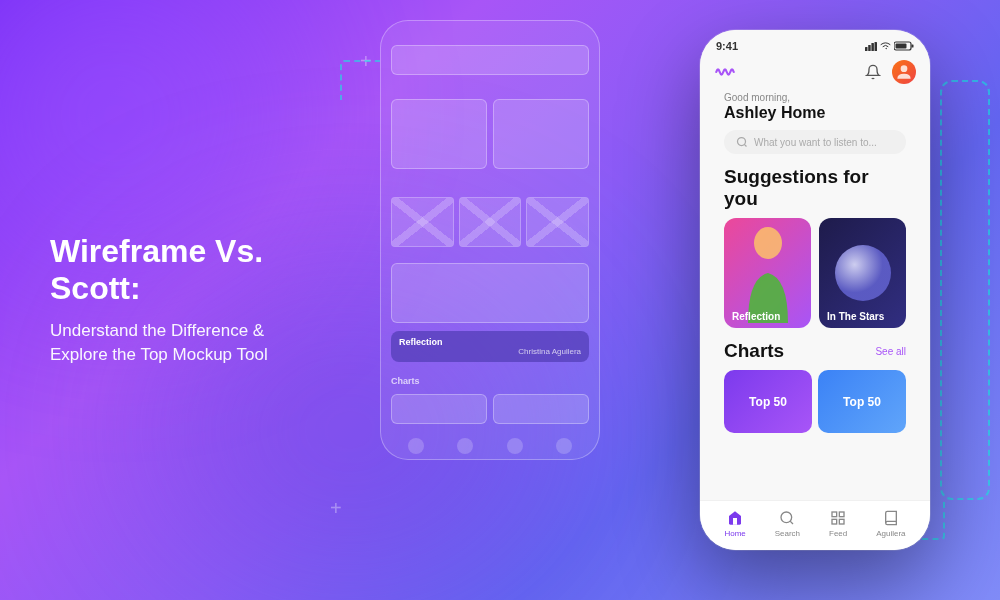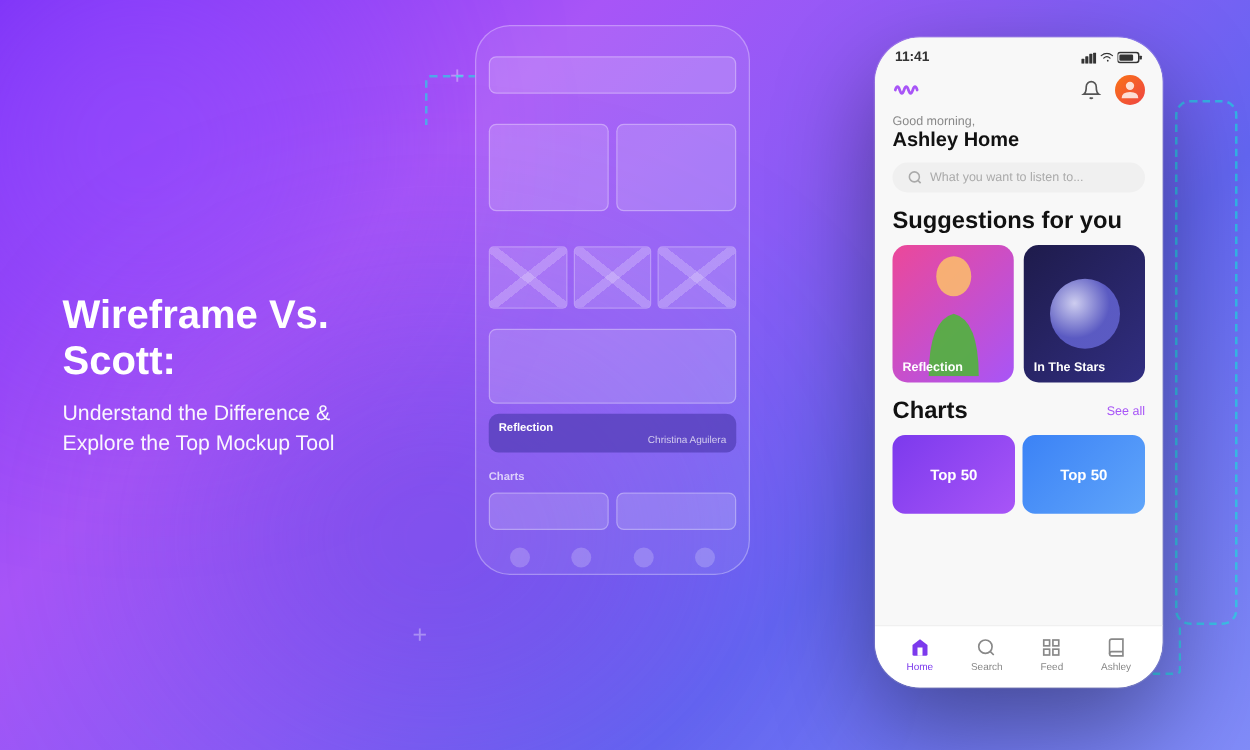--- a/index.html
+++ b/index.html
@@ -287,21 +287,21 @@
       border-radius: 50%;
       background: linear-gradient(135deg, #f97316, #ef4444);
       overflow: hidden;
     }
 
     
     .phone-body {
       flex: 1;
       overflow: hidden;
       background: #f8f8f8;
-      padding: 0 14px;
+      padding: 0 24px;
     }
 
     .greeting-small {
       font-size: 10px;
       color: #888;
       margin-bottom: 1px;
     }
 
     .user-name {
       font-size: 16px;
@@ -540,21 +540,21 @@
         <div class="wf-nav-dot"></div>
         <div class="wf-nav-dot"></div>
       </div>
     </div>
 
     <div id="dashed-accent"></div>
 
     <div id="mockup-phone">
 
       <div class="phone-status">
-        <span class="status-time">11:41</span>
+        <span class="status-time">9:41</span>
         <div class="status-icons">
           <svg width="12" height="9" viewBox="0 0 12 9">
             <rect x="0" y="5" width="2.5" height="4" fill="#333" rx="0.5"></rect>
             <rect x="3.2" y="3" width="2.5" height="6" fill="#333" rx="0.5"></rect>
             <rect x="6.4" y="1" width="2.5" height="8" fill="#333" rx="0.5"></rect>
             <rect x="9.5" y="0" width="2.5" height="9" fill="#333" rx="0.5"></rect>
           </svg>
           <svg width="11" height="8" viewBox="0 0 11 8">
             <path d="M5.5 6.5 a0.7 0.7 0 0 1 1.4 0 a0.7 0.7 0 0 1-1.4 0z" fill="#333"></path>
             <path d="M3 4.5 Q5.5 2 8 4.5" stroke="#333" stroke-width="1" fill="none" stroke-linecap="round"></path>
@@ -677,21 +677,21 @@
           </div>
           <span class="nav-label">Feed</span>
         </div>
         <div class="nav-item">
           <div class="nav-icon">
             <svg width="16" height="16" viewBox="0 0 24 24" fill="none" stroke="#888" stroke-width="2">
               <path d="M4 19.5A2.5 2.5 0 0 1 6.5 17H20"></path>
               <path d="M6.5 2H20v20H6.5A2.5 2.5 0 0 1 4 19.5v-15A2.5 2.5 0 0 1 6.5 2z"></path>
             </svg>
           </div>
-          <span class="nav-label">Ashley</span>
+          <span class="nav-label">Aguilera</span>
         </div>
       </div>
 
     </div>
 
   </div>
 
 </div>
 
 </body></html>

